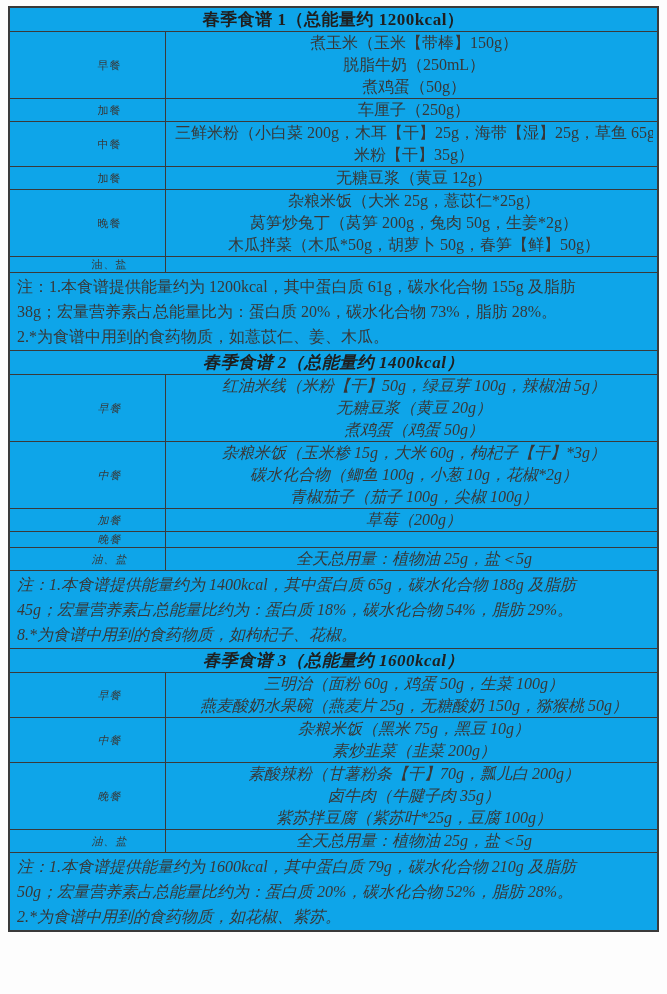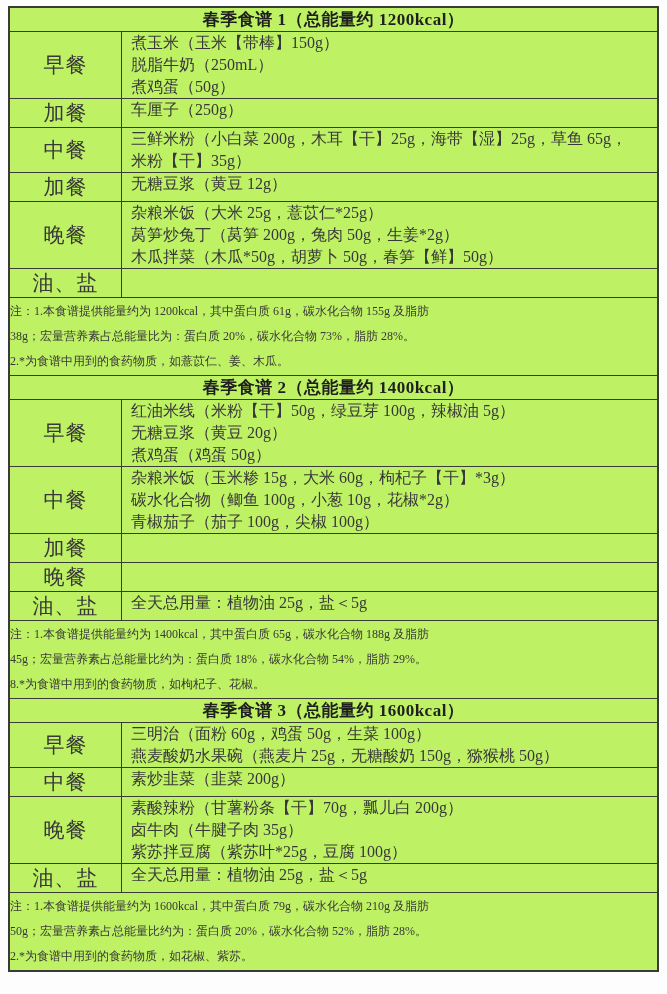--- a/index.html
+++ b/index.html
@@ -17,22 +17,22 @@
     overflow: hidden;
   }
   .doc {
     position: absolute;
     left: 8px;
     top: 6px;
     width: 647px;
     border: 2px solid #3a3a3a;
     background: #ffffff;
   }
-  .meal-table { background: #bef264; }
-  .meal-table + .meal-table { border-top: 1.5px solid #3a3a3a; }
+  .meal-table { background: #0ea5e9; }
+  .meal-table + .meal-table { border-top: 1.5px solid #3a3a3a; font-style: italic; }
   .title-row {
     text-align: center;
     font-weight: bold;
     color: #1f1f1f;
     font-size: 17px;
     line-height: 20px;
     padding: 2px 0 1px 0;
     border-bottom: 1.5px solid #3a3a3a;
     letter-spacing: 0.5px;
     white-space: nowrap;
@@ -43,38 +43,40 @@
     border-bottom: 1.5px solid #3a3a3a;
     align-items: stretch;
   }
   .label-cell {
     flex: 0 0 111px;
     width: 111px;
     border-right: 1.5px solid #3a3a3a;
     display: flex;
     align-items: center;
     justify-content: center;
-    font-size: 21px;
+    font-size: 11px;
     letter-spacing: 1px;
     white-space: nowrap;
+    padding-left: 44px;
   }
   .dishes-cell {
     flex: 1;
     padding: 0 4px 0 9px;
     font-size: 16px;
     overflow: hidden;
   }
   .dish-line {
     line-height: 22px;
     white-space: nowrap;
     overflow: hidden;
+    text-align: center;
   }
   .note-row {
-    padding: 1px 4px 1px 0;
-    font-size: 12px;
+    padding: 1px 4px 1px 7px;
+    font-size: 16px;
     overflow: hidden;
   }
   .note-line {
     line-height: 25px;
     white-space: nowrap;
     overflow: hidden;
   }
 </style>
 </head>
 <body>
@@ -143,20 +145,23 @@
           <div class="row">
     <div class="label-cell">中餐</div>
     <div class="dishes-cell">
               <div class="dish-line">杂粮米饭（玉米糁 15g，大米 60g，枸杞子【干】*3g）</div>
               <div class="dish-line">碳水化合物（鲫鱼 100g，小葱 10g，花椒*2g）</div>
               <div class="dish-line">青椒茄子（茄子 100g，尖椒 100g）</div>
             </div>
   </div>
           <div class="row">
     <div class="label-cell">加餐</div>
+    <div class="dishes-cell">
+              <div class="dish-line">草莓（200g）</div>
+            </div>
   </div>
           <div class="row">
     <div class="label-cell">晚餐</div>
   </div>
           <div class="row">
     <div class="label-cell">油、盐</div>
     <div class="dishes-cell">
               <div class="dish-line">全天总用量：植物油 25g，盐＜5g</div>
             </div>
   </div>
@@ -173,20 +178,21 @@
           <div class="row">
     <div class="label-cell">早餐</div>
     <div class="dishes-cell">
               <div class="dish-line">三明治（面粉 60g，鸡蛋 50g，生菜 100g）</div>
               <div class="dish-line">燕麦酸奶水果碗（燕麦片 25g，无糖酸奶 150g，猕猴桃 50g）</div>
             </div>
   </div>
           <div class="row">
     <div class="label-cell">中餐</div>
     <div class="dishes-cell">
+              <div class="dish-line">杂粮米饭（黑米 75g，黑豆 10g）</div>
               <div class="dish-line">素炒韭菜（韭菜 200g）</div>
             </div>
   </div>
           <div class="row">
     <div class="label-cell">晚餐</div>
     <div class="dishes-cell">
               <div class="dish-line">素酸辣粉（甘薯粉条【干】70g，瓢儿白 200g）</div>
               <div class="dish-line">卤牛肉（牛腱子肉 35g）</div>
               <div class="dish-line">紫苏拌豆腐（紫苏叶*25g，豆腐 100g）</div>
             </div>

